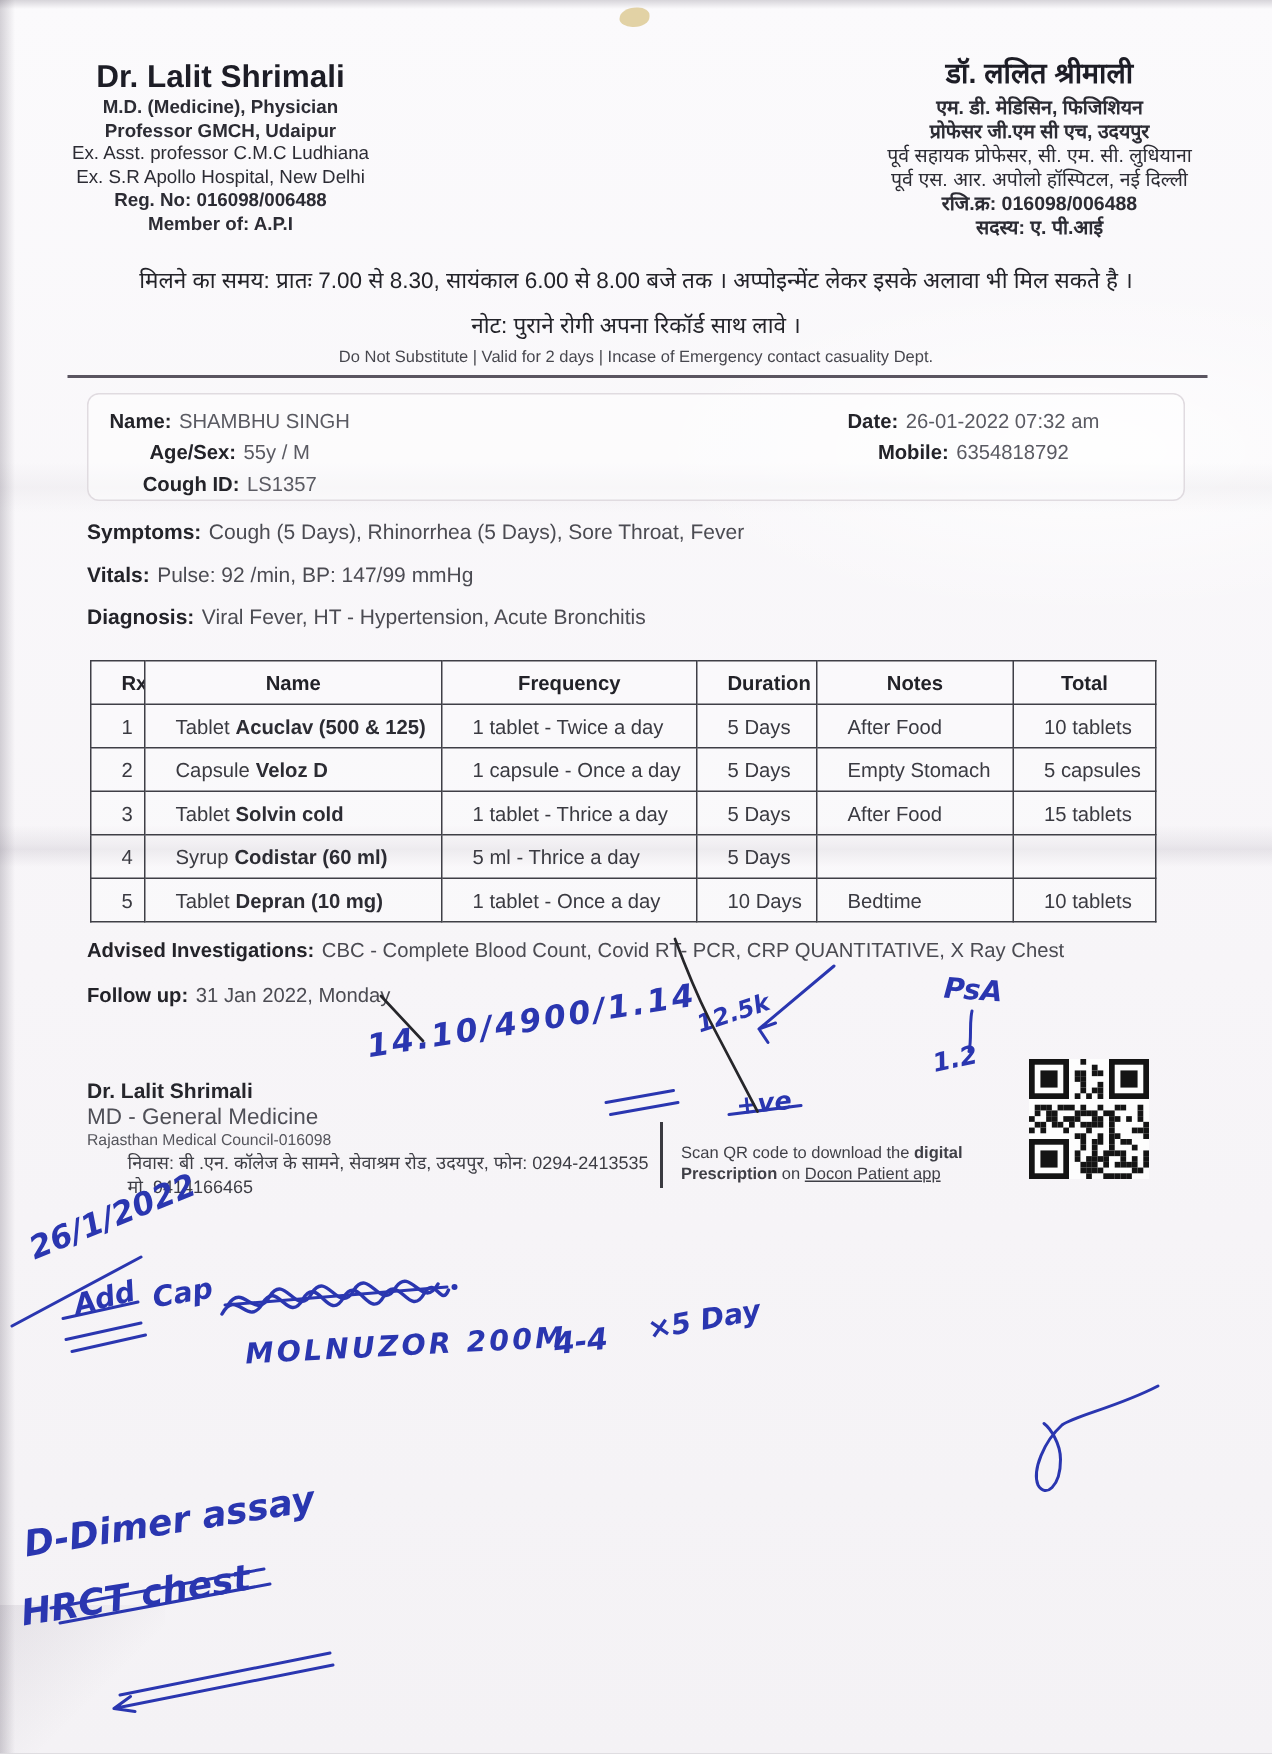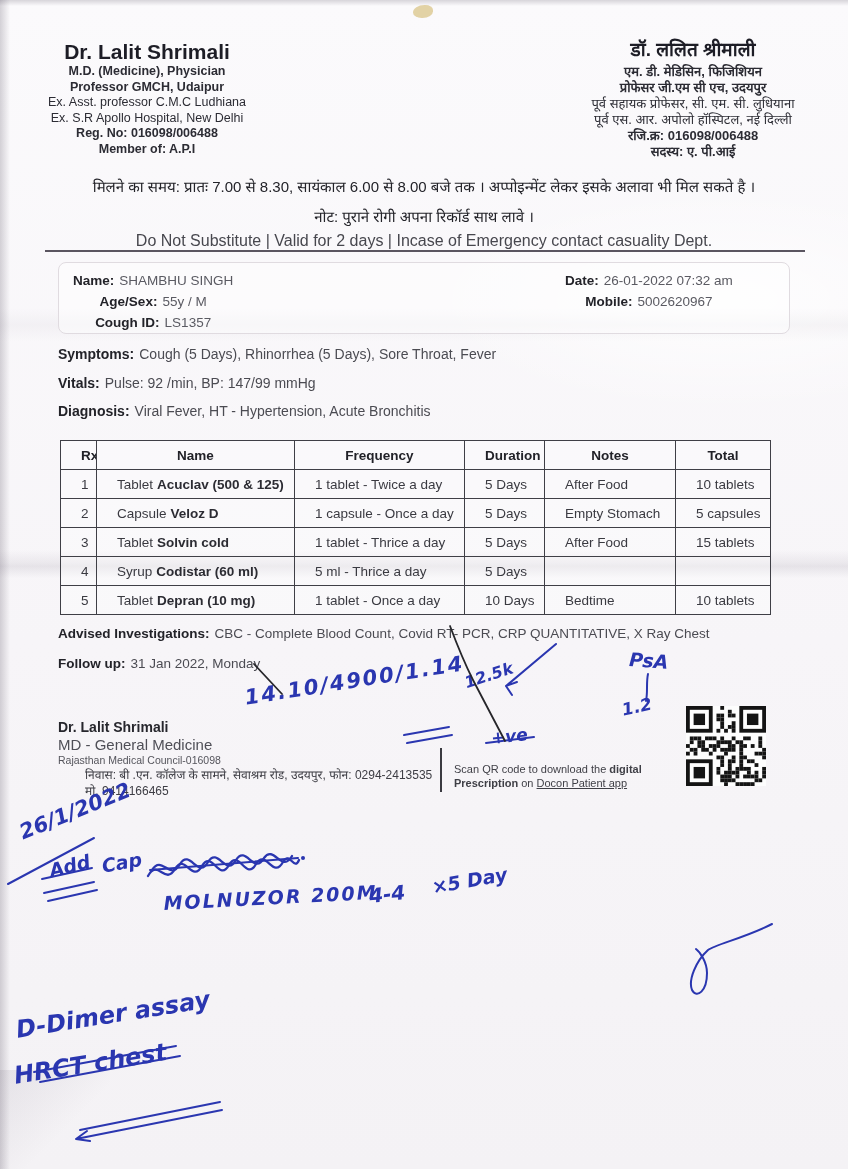--- a/index.html
+++ b/index.html
@@ -25,21 +25,21 @@
   .hdr-hi{left:548px;top:36px;width:290px;text-align:center;}
   .doc-name{font-size:21px;font-weight:bold;color:#1d1d26;line-height:24px;}
   .doc-name-hi{font-size:19px;font-weight:bold;color:#1d1d26;line-height:28px;}
   .hdr-line{font-size:12.5px;line-height:15.5px;color:#2c2c34;}
   .hdr-line.b{font-weight:bold;}
   .hdr-hi .hdr-line{font-size:13px;line-height:16px;}
 
   
   .timing{left:24px;top:176px;width:800px;text-align:center;font-size:15px;color:#232329;}
   .notice-note{left:24px;top:206px;width:800px;text-align:center;font-size:15px;color:#232329;}
-  .notice-en{left:24px;top:232px;width:800px;text-align:center;font-size:16px;color:#47474e;}
+  .notice-en{left:24px;top:232px;width:800px;text-align:center;font-size:11px;color:#47474e;}
   .rule{left:45px;top:250px;width:760px;height:2px;background:#5a5560;}
 
   
   .patient-box{left:58px;top:262px;width:730px;height:70px;border:1px solid #e0dbe0;border-radius:8px;background:rgba(255,255,255,.45);text-align:center;}
   .p-col-l{left:14px;top:7px;}
   .p-col-r{left:506px;top:7px;}
   .p-row{font-size:13.5px;line-height:21px;color:#5a5a62;white-space:nowrap;}
   .lbl{font-weight:bold;color:#232329;margin-right:5px;}
 
   
@@ -111,21 +111,21 @@
   <div class="abs rule"></div>
 
   <div class="abs patient-box">
     <div class="abs p-col-l">
       <div class="p-row"><span class="lbl">Name:</span><span>SHAMBHU SINGH</span></div>
       <div class="p-row"><span class="lbl">Age/Sex:</span><span>55y / M</span></div>
       <div class="p-row"><span class="lbl">Cough ID:</span><span>LS1357</span></div>
     </div>
     <div class="abs p-col-r">
       <div class="p-row"><span class="lbl">Date:</span><span>26-01-2022 07:32 am</span></div>
-      <div class="p-row"><span class="lbl">Mobile:</span><span>5002620967</span></div>
+      <div class="p-row"><span class="lbl">Mobile:</span><span>6354818792</span></div>
     </div>
   </div>
 
   <div class="abs clin clin1"><span class="lbl">Symptoms:</span><span>Cough (5 Days), Rhinorrhea (5 Days), Sore Throat, Fever</span></div>
   <div class="abs clin clin2"><span class="lbl">Vitals:</span><span>Pulse: 92 /min, BP: 147/99 mmHg</span></div>
   <div class="abs clin clin3"><span class="lbl">Diagnosis:</span><span>Viral Fever, HT - Hypertension, Acute Bronchitis</span></div>
 
   <table class="rx">
     <colgroup>
         <col style="width:36px">

